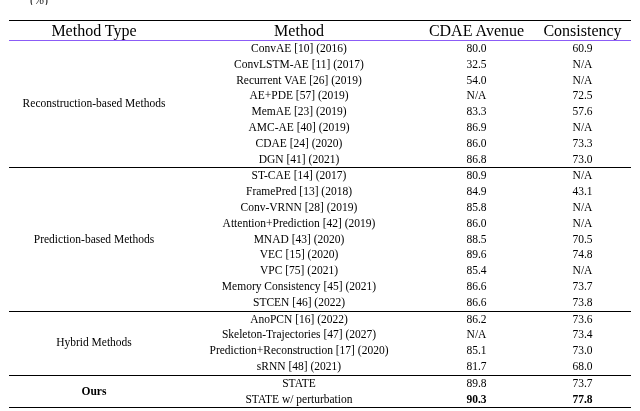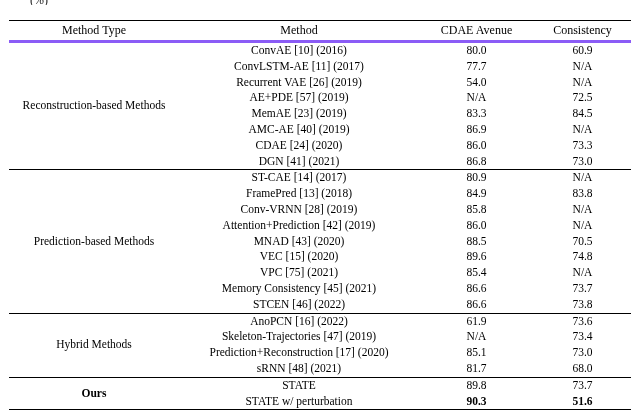--- a/index.html
+++ b/index.html
@@ -40,23 +40,23 @@
   th, td {
     padding: 0 3px;
     text-align: center;
     vertical-align: middle;
     font-weight: normal;
     line-height: 15.8px;
     white-space: nowrap;
     overflow: hidden;
   }
   thead th {
-    font-size: 12px;
+    font-size: 16px;
     height: 19px;
-    border-bottom: 3px solid #8b5cf6;
+    border-bottom: 1px solid #8b5cf6;
   }
   tr.group-start > td { border-top: 1px solid #000; }
   .bold { font-weight: bold; }
 </style>
 </head>
 <body>
 
 <div class="page">
 
   <div class="caption-frag">(%)</div>
@@ -78,37 +78,37 @@
     </thead>
     <tbody>
         <tr class="group-start">
           <td rowspan="8">Reconstruction-based Methods</td>
           <td>ConvAE [10] (2016)</td>
           <td>80.0</td>
           <td>60.9</td>
         </tr>
         <tr>
           <td>ConvLSTM-AE [11] (2017)</td>
-          <td>77.7</td>
+          <td>32.5</td>
           <td>N/A</td>
         </tr>
         <tr>
           <td>Recurrent VAE [26] (2019)</td>
           <td>54.0</td>
           <td>N/A</td>
         </tr>
         <tr>
           <td>AE+PDE [57] (2019)</td>
           <td>N/A</td>
           <td>72.5</td>
         </tr>
         <tr>
           <td>MemAE [23] (2019)</td>
           <td>83.3</td>
-          <td>84.5</td>
+          <td>57.6</td>
         </tr>
         <tr>
           <td>AMC-AE [40] (2019)</td>
           <td>86.9</td>
           <td>N/A</td>
         </tr>
         <tr>
           <td>CDAE [24] (2020)</td>
           <td>86.0</td>
           <td>73.3</td>
@@ -120,21 +120,21 @@
         </tr>
         <tr class="group-start">
           <td rowspan="9">Prediction-based Methods</td>
           <td>ST-CAE [14] (2017)</td>
           <td>80.9</td>
           <td>N/A</td>
         </tr>
         <tr>
           <td>FramePred [13] (2018)</td>
           <td>84.9</td>
-          <td>83.8</td>
+          <td>43.1</td>
         </tr>
         <tr>
           <td>Conv-VRNN [28] (2019)</td>
           <td>85.8</td>
           <td>N/A</td>
         </tr>
         <tr>
           <td>Attention+Prediction [42] (2019)</td>
           <td>86.0</td>
           <td>N/A</td>
@@ -160,25 +160,25 @@
           <td>73.7</td>
         </tr>
         <tr>
           <td>STCEN [46] (2022)</td>
           <td>86.6</td>
           <td>73.8</td>
         </tr>
         <tr class="group-start">
           <td rowspan="4">Hybrid Methods</td>
           <td>AnoPCN [16] (2022)</td>
-          <td>61.9</td>
+          <td>86.2</td>
           <td>73.6</td>
         </tr>
         <tr>
-          <td>Skeleton-Trajectories [47] (2019)</td>
+          <td>Skeleton-Trajectories [47] (2027)</td>
           <td>N/A</td>
           <td>73.4</td>
         </tr>
         <tr>
           <td>Prediction+Reconstruction [17] (2020)</td>
           <td>85.1</td>
           <td>73.0</td>
         </tr>
         <tr>
           <td>sRNN [48] (2021)</td>
@@ -187,18 +187,18 @@
         </tr>
         <tr class="group-start">
           <td rowspan="2" class="bold">Ours</td>
           <td>STATE</td>
           <td>89.8</td>
           <td>73.7</td>
         </tr>
         <tr>
           <td>STATE w/ perturbation</td>
           <td class="bold">90.3</td>
-          <td class="bold">51.6</td>
+          <td class="bold">77.8</td>
         </tr>
       </tbody>
   </table>
 
 </div>
 
 </body></html>

